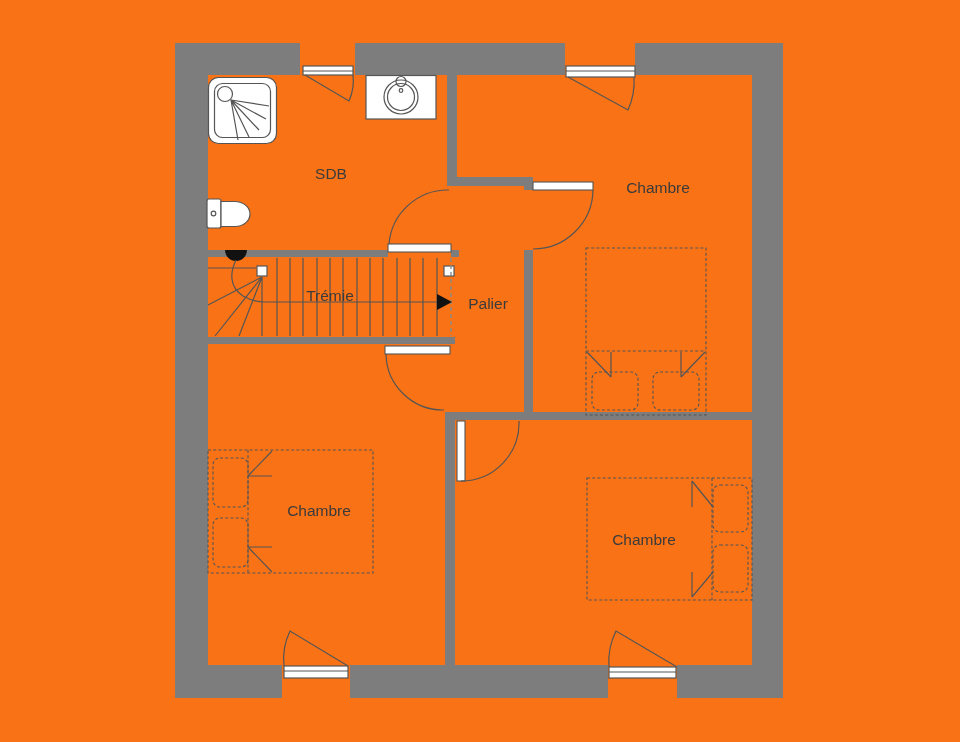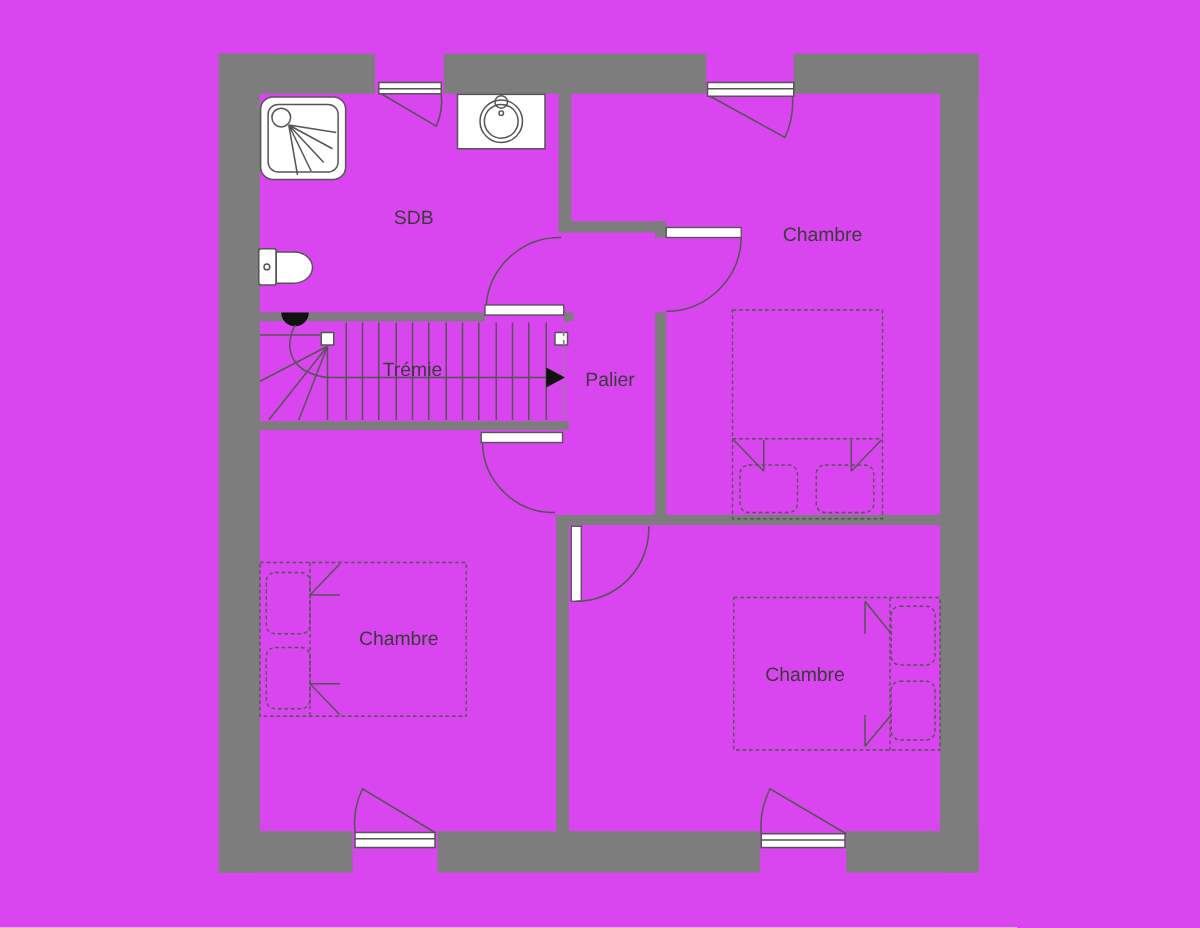--- a/index.html
+++ b/index.html
@@ -1,16 +1,16 @@
 <!DOCTYPE html>
 <html style="--wall: #7d7d7d; --line: #555555; --text: #3b3b3b; --marker: #111111;"><head>
 <meta charset="utf-8">
 <style>
   html,body{margin:0;padding:0;background:#fff;}
-  .stage{position:relative;width:960px;height:742px;background:#d946ef;overflow:hidden;
+  .stage{position:relative;width:960px;height:742px;background:#f97316;overflow:hidden;
          font-family:"Liberation Sans", sans-serif;}
   svg{position:absolute;left:0;top:0;}
   .wall{fill:var(--wall,#7d7d7d);stroke:none;}
   .ln{stroke:var(--line,#555);stroke-width:1.2;fill:none;}
   .fix{stroke:var(--line,#555);stroke-width:1.2;fill:#fff;}
   .leaf{stroke:var(--line,#555);stroke-width:1.1;fill:#fff;}
   .dash{stroke:var(--line,#555);stroke-width:1.1;fill:none;stroke-dasharray:3 2.2;}
   .bounddash{stroke:#8a8a8a;stroke-width:1.4;fill:none;stroke-dasharray:4 3;}
   .mark{fill:var(--marker,#111);stroke:none;}
   .roomlabel{fill:var(--text,#3b3b3b);font-size:15.5px;text-anchor:middle;}

